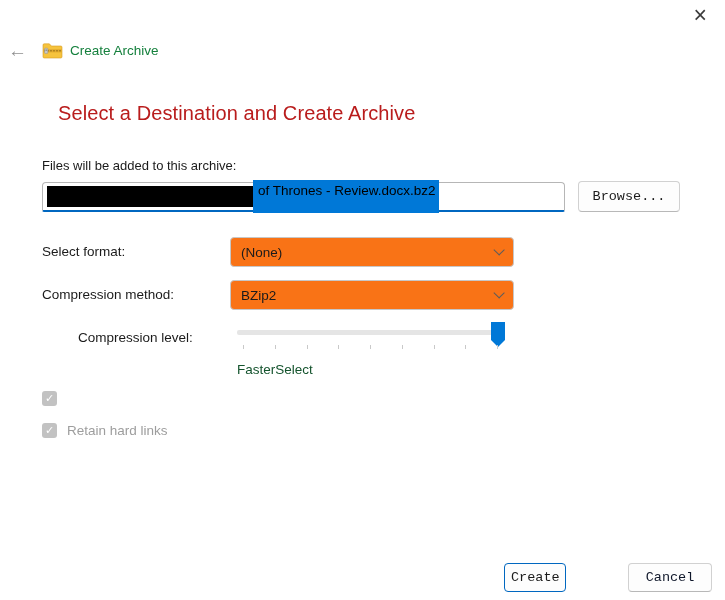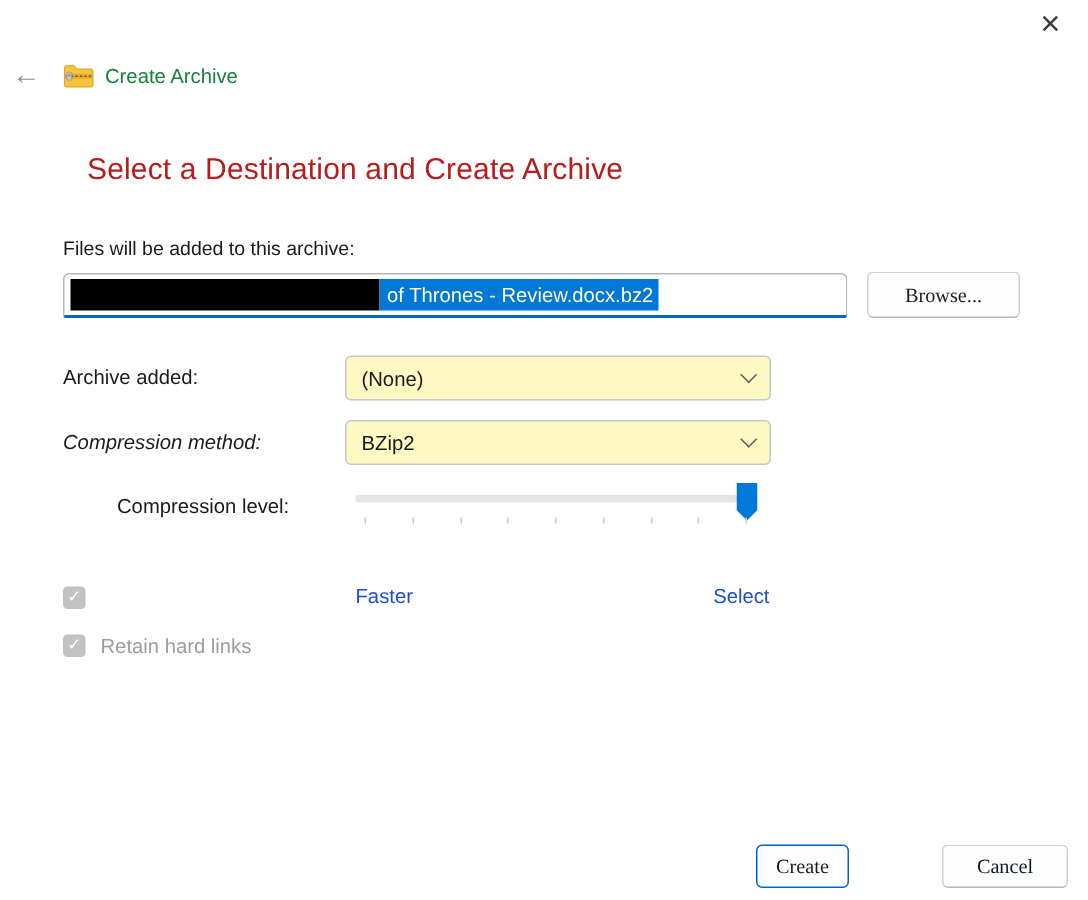--- a/index.html
+++ b/index.html
@@ -21,55 +21,55 @@
 
   
   .heading { left:42px; top:102px; font-size:20px; color:#b91c1c; letter-spacing:0.1px;margin-left:16px; }
   .files-label { left:42px; top:158px; font-size:13px; }
 
   
   .dest-input { left:42px; top:182px; width:523px; height:30px; box-sizing:border-box;
     background:#ffffff; border:1px solid #b6b6b6; border-bottom:2px solid #0067c0;
     border-radius:4px 4px 2px 2px; display:flex; align-items:center; padding:0 4px; }
   .redacted { width:206px; height:21px; background:#000000; flex:0 0 auto; }
-  .sel-text { background:#0078d7; color:#fef9c3; font-size:13.5px; height:21px;
-    line-height:21px; padding:0 3px 0 5px; white-space:nowrap; }
+  .sel-text { background:#0078d7; color:#000000; font-size:13.5px; height:21px;
+    line-height:21px; padding:0 3px 12px 5px; white-space:nowrap; }
 
   
-  button { font-family:Liberation Serif, serif; cursor:pointer; }
+  button { font-family:Liberation Mono, monospace; cursor:pointer; }
   .browse-btn { left:578px; top:181px; width:102px; height:31px; font-size:13.5px;
     background:#fdfdfd; border:1px solid #d1d1d1; border-bottom-color:#b8b8b8; border-radius:4px; color:#1b1b1b; }
   .create-btn { left:504px; top:563px; width:62px; height:29px; font-size:13.5px;
     background:#fdfdfd; border:1px solid #0067c0; border-radius:4px; color:#1b1b1b; }
   .cancel-btn { left:628px; top:563px; width:84px; height:29px; font-size:13.5px;
     background:#fdfdfd; border:1px solid #d1d1d1; border-bottom-color:#b8b8b8; border-radius:4px; color:#0f172a; }
 
   
   .row-label { font-size:13.5px; color:#1b1b1b; }
   .lbl-format { left:42px; top:244px; }
-  .lbl-method { left:42px; top:287px;font-style:italic; }
+  .lbl-method { left:42px; top:287px; }
   .lbl-level  { left:42px; top:330px;margin-left:36px; }
-  .dropdown { width:284px; height:30px; box-sizing:border-box; background:#fef9c3;
+  .dropdown { width:284px; height:30px; box-sizing:border-box; background:#f97316;
     border:1px solid #c7c7c7; border-radius:4px; display:flex; align-items:center;
     justify-content:space-between; padding:0 12px 0 10px; font-size:13.5px; cursor:pointer; }
   .dd-format { left:230px; top:237px; }
   .dd-method { left:230px; top:280px; }
   .chevron { width:7px; height:7px; border-right:1.4px solid #5c5c5c;
     border-bottom:1.4px solid #5c5c5c; transform:rotate(45deg) translateY(-3px); }
 
   
   .slider { left:237px; top:322px; width:268px; height:30px; }
   .slider-track { position:absolute; left:0; right:0; top:8px; height:5px;
     background:#e5e5e5; border-radius:2px; cursor:pointer; }
   .slider-thumb { position:absolute; top:0; right:0; width:14px; height:26px; cursor:pointer; }
   .slider-ticks { position:absolute; left:6px; right:7px; top:23px; display:flex;
     justify-content:space-between; }
   .tick { width:1px; height:4px; background:#c9c9c9; }
   .speed-labels { left:237px; top:362px; width:276px; display:flex;
-    justify-content:space-between; font-size:13.5px; color:#1d4ed8;margin-top:28px; }
+    justify-content:flex-start; font-size:13.5px; color:#14532d; }
 
   
   .opt-row { display:flex; align-items:center; gap:10px; font-size:13.5px; color:#9d9d9d; }
   .opt-1 { left:42px; top:391px; }
   .opt-2 { left:42px; top:423px; }
   .cb { width:15px; height:15px; background:#c2c2c2; border-radius:3px; color:#ffffff;
     font-size:11px; display:flex; align-items:center; justify-content:center; line-height:1; }
 </style>
 </head>
 <body>
@@ -94,21 +94,21 @@
 
 <div class="abs files-label">Files will be added to this archive:</div>
 
 <div class="abs dest-input">
   <div class="redacted"></div>
   <span class="sel-text">of Thrones - Review.docx.bz2</span>
 </div>
 
 <button class="abs browse-btn">Browse...</button>
 
-<div class="abs row-label lbl-format">Archive added:</div>
+<div class="abs row-label lbl-format">Select format:</div>
 <div class="abs dropdown dd-format">
   <span>(None)</span>
   <span class="chevron"></span>
 </div>
 
 <div class="abs row-label lbl-method">Compression method:</div>
 <div class="abs dropdown dd-method">
   <span>BZip2</span>
   <span class="chevron"></span>
 </div>

